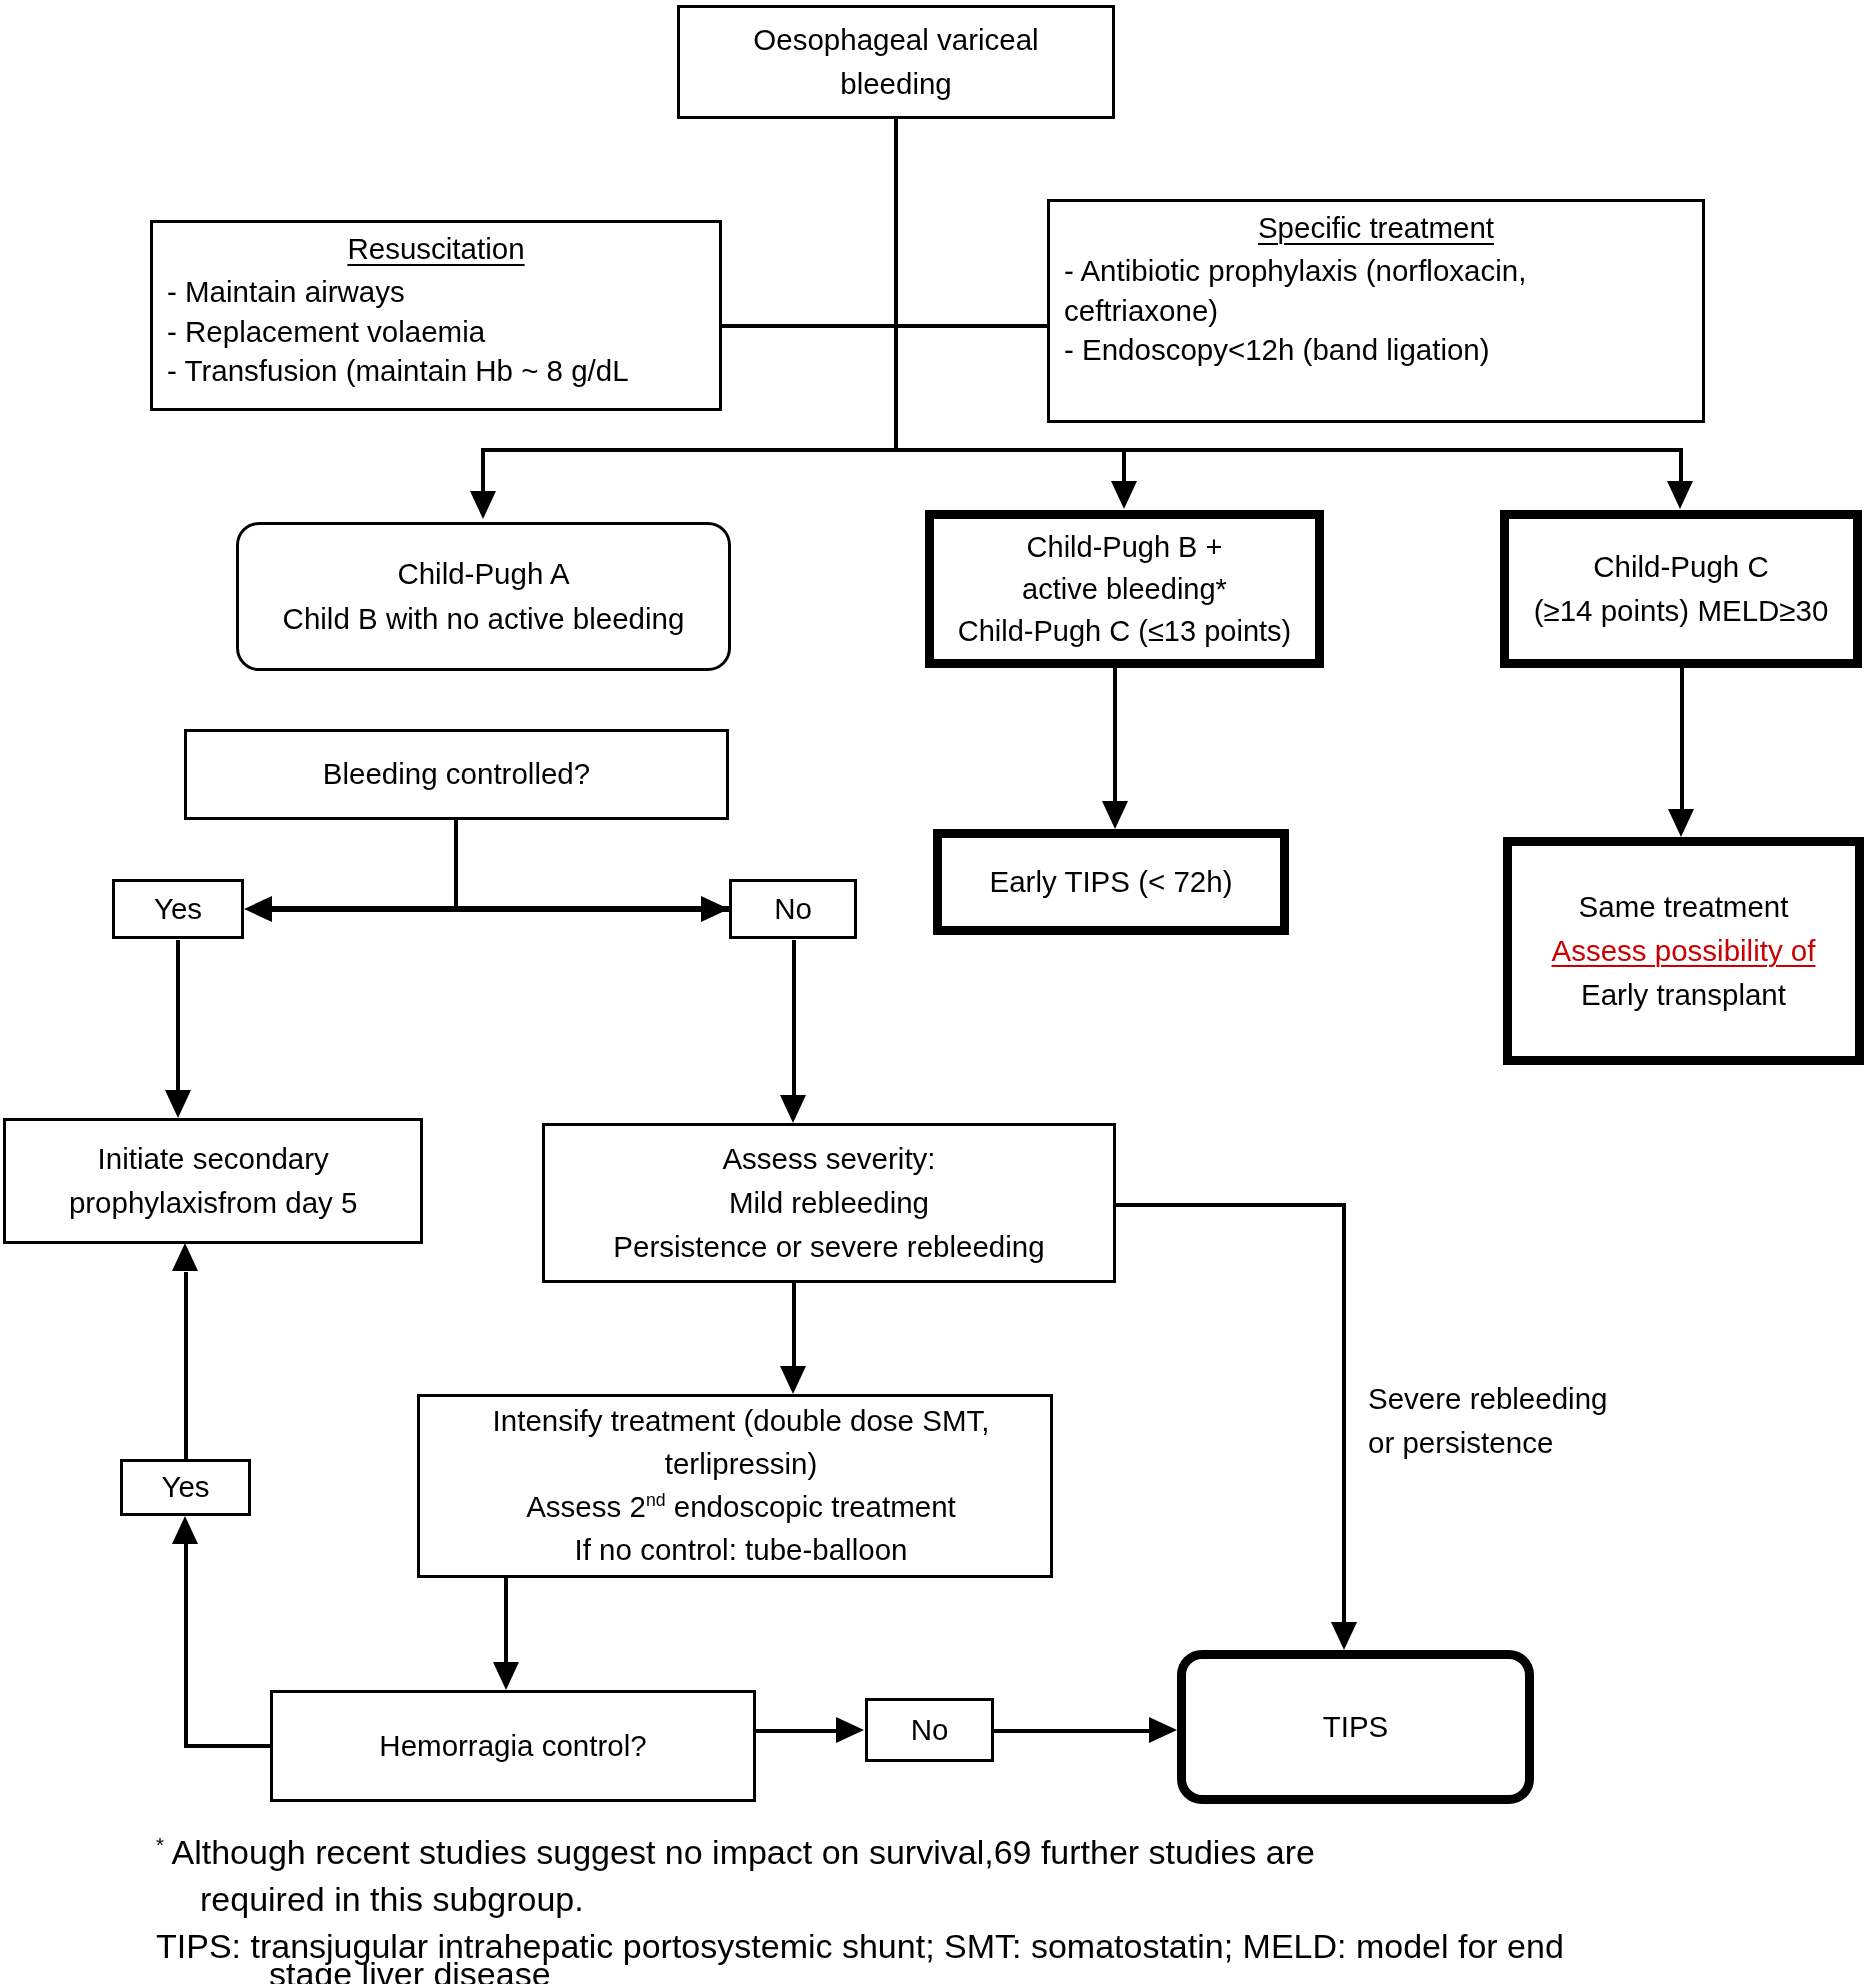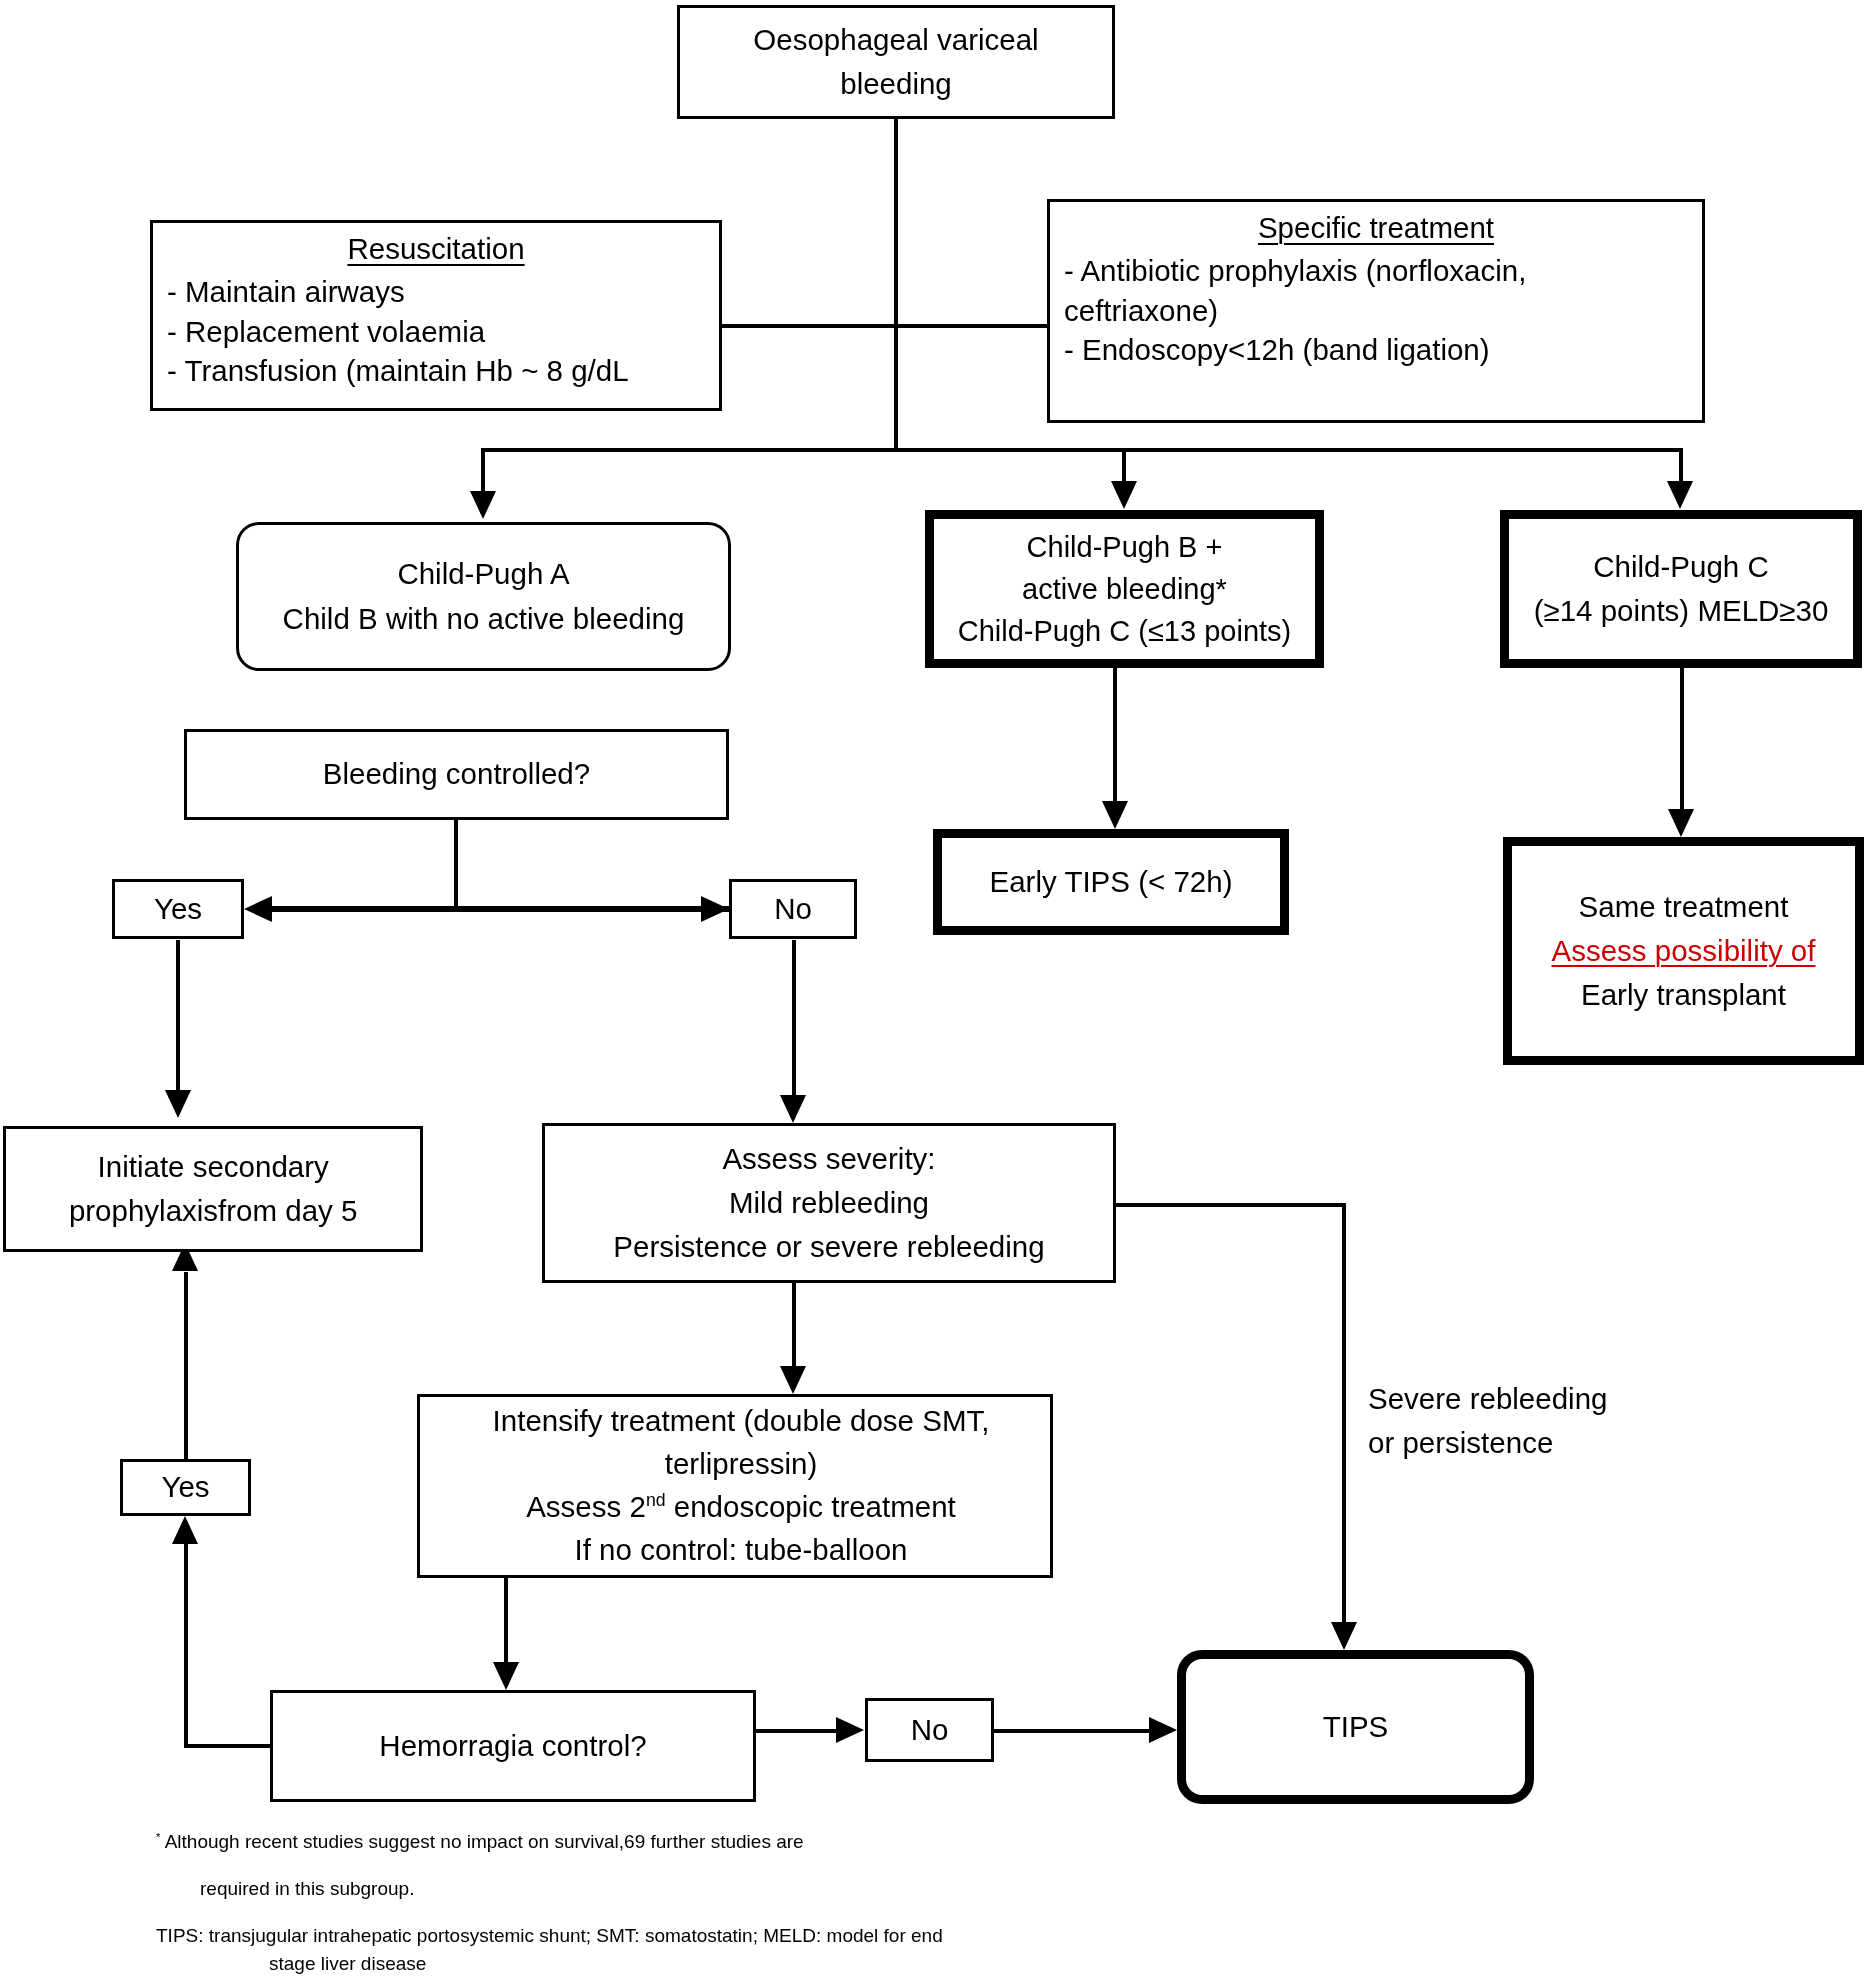--- a/index.html
+++ b/index.html
@@ -19,21 +19,21 @@
   .list-item{white-space:pre-line;}
 
   .line{position:absolute;background:#000;}
   .arrow{position:absolute;width:0;height:0;}
   .arrow.down{border-left:13.5px solid transparent;border-right:13.5px solid transparent;border-top:28px solid #000;}
   .arrow.up{border-left:13.5px solid transparent;border-right:13.5px solid transparent;border-bottom:28px solid #000;}
   .arrow.left{border-top:13.5px solid transparent;border-bottom:13.5px solid transparent;border-right:28px solid #000;}
   .arrow.right{border-top:13.5px solid transparent;border-bottom:13.5px solid transparent;border-left:28px solid #000;}
 
   .plain-label{position:absolute;font-size:29.5px;line-height:1.5;white-space:pre-line;text-align:left;}
-  .footnote{position:absolute;font-size:19px;line-height:1.3;white-space:nowrap;}
+  .footnote{position:absolute;font-size:34px;line-height:1.3;white-space:nowrap;}
   .sup{vertical-align:super;font-size:0.6em;line-height:0;}
   .red-underline{color:#cc0000;text-decoration:underline;text-decoration-thickness:1.9px;text-underline-offset:3.8px;}
 </style>
 </head>
 <body>
 
 <div id="canvas">
 
   <div class="line" style="left:894px;top:119px;width:3.8px;height:331px;"></div>
   <div class="line" style="left:722px;top:324px;width:325px;height:3.8px;"></div>
@@ -122,21 +122,21 @@
   <div class="box" style="left:729px;top:879px;width:128px;height:60px;">No</div>
 
   <div class="box bold" style="left:933px;top:829px;width:356px;height:106px;">Early TIPS (&lt; 72h)</div>
 
   <div class="box bold" style="left:1503px;top:837px;width:361px;height:228px;flex-direction:column;">
     <div>Same treatment</div>
     <div class="red-underline">Assess possibility of</div>
     <div>Early transplant</div>
   </div>
 
-  <div class="box" style="left:3.2px;top:1118px;width:420px;height:126px;margin-top:8px;">Initiate secondary
+  <div class="box" style="left:3.2px;top:1118px;width:420px;height:126px;">Initiate secondary
 prophylaxisfrom day 5</div>
 
   <div class="box" style="left:542px;top:1123px;width:574px;height:160px;">Assess severity:
 Mild rebleeding
 Persistence or severe rebleeding</div>
 
   <div class="box tight" style="left:417px;top:1394px;width:636px;height:184px;flex-direction:column;padding-left:12px;">
     <div>Intensify treatment (double dose SMT,
 terlipressin)</div>
     <div><span>Assess 2</span><span class="sup">nd</span><span> endoscopic treatment</span></div>

